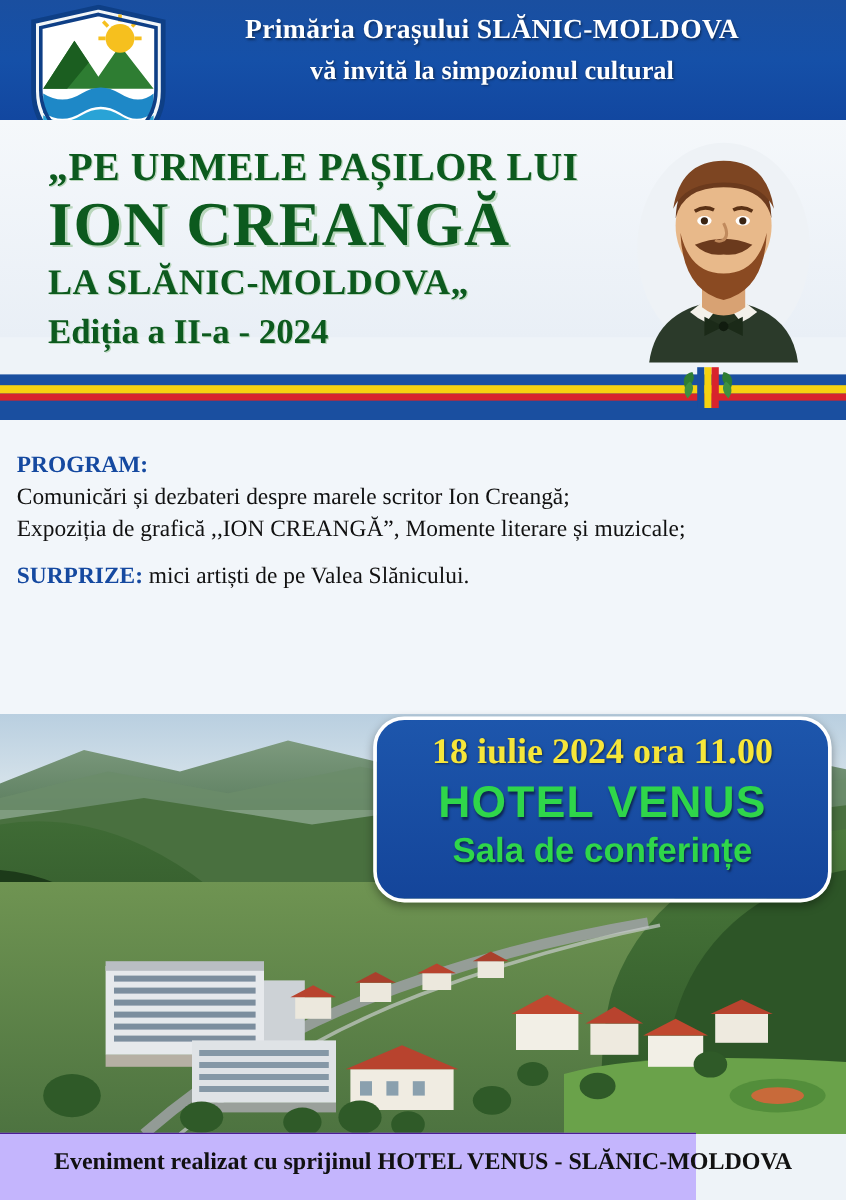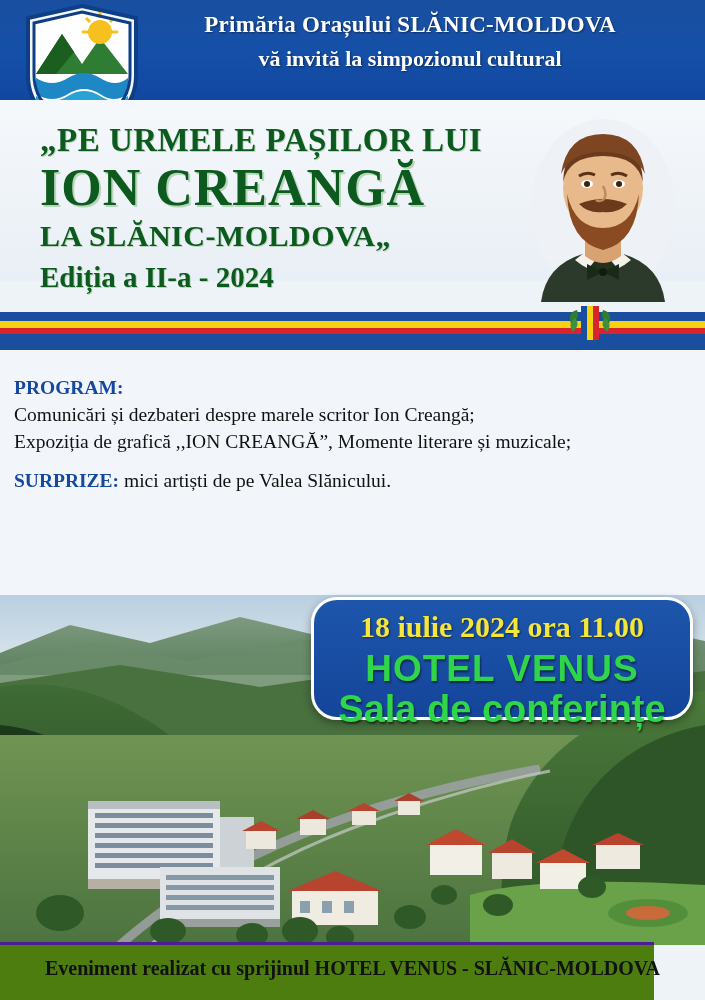--- a/index.html
+++ b/index.html
@@ -164,21 +164,21 @@
     height: 350px;
     overflow: hidden;
   }
 
   
   .callout {
     position: absolute;
     left: 311px;
     top: 597px;
     width: 382px;
-    height: 123px;
+    height: 155px;
     background: linear-gradient(180deg,#1d56ac 0%,#14459a 100%);
     border: 3px solid #ffffff;
     border-radius: 26px;
     box-shadow: 0 3px 8px rgba(0,0,0,.35);
     box-sizing: border-box;
     text-align: center;
     padding-top: 8px;
   }
   .callout .c1 {
     color: #f6e63a;
@@ -194,33 +194,33 @@
     font-weight: bold;
     font-size: 37px;
     line-height: 45px;
     letter-spacing: 1px;
     text-shadow: 1px 2px 2px rgba(0,0,0,.5);
   }
   .callout .c3 {
     color: #2fd64a;
     font-family: "Liberation Sans", sans-serif;
     font-weight: bold;
-    font-size: 38px;
+    font-size: 29px;
     line-height: 36px;
     text-shadow: 1px 2px 2px rgba(0,0,0,.5);
   }
 
   
   .footer {
     position: absolute;
     bottom: 0; left: 0;
-    width: 654px;
+    width: 580px;
     height: 55px;
-    background: #4d7c0f;
-    border-top: 3px solid #4c1d95;
+    background: #c4b5fd;
+    border-top: 1px solid #4c1d95;
   }
   .footer-text {
     position: absolute;
     top: 12px; left: 0;
     width: 705px;
     text-align: center;
     font-family: "Liberation Serif", serif;
     font-weight: bold;
     font-size: 20px;
     color: #111;

